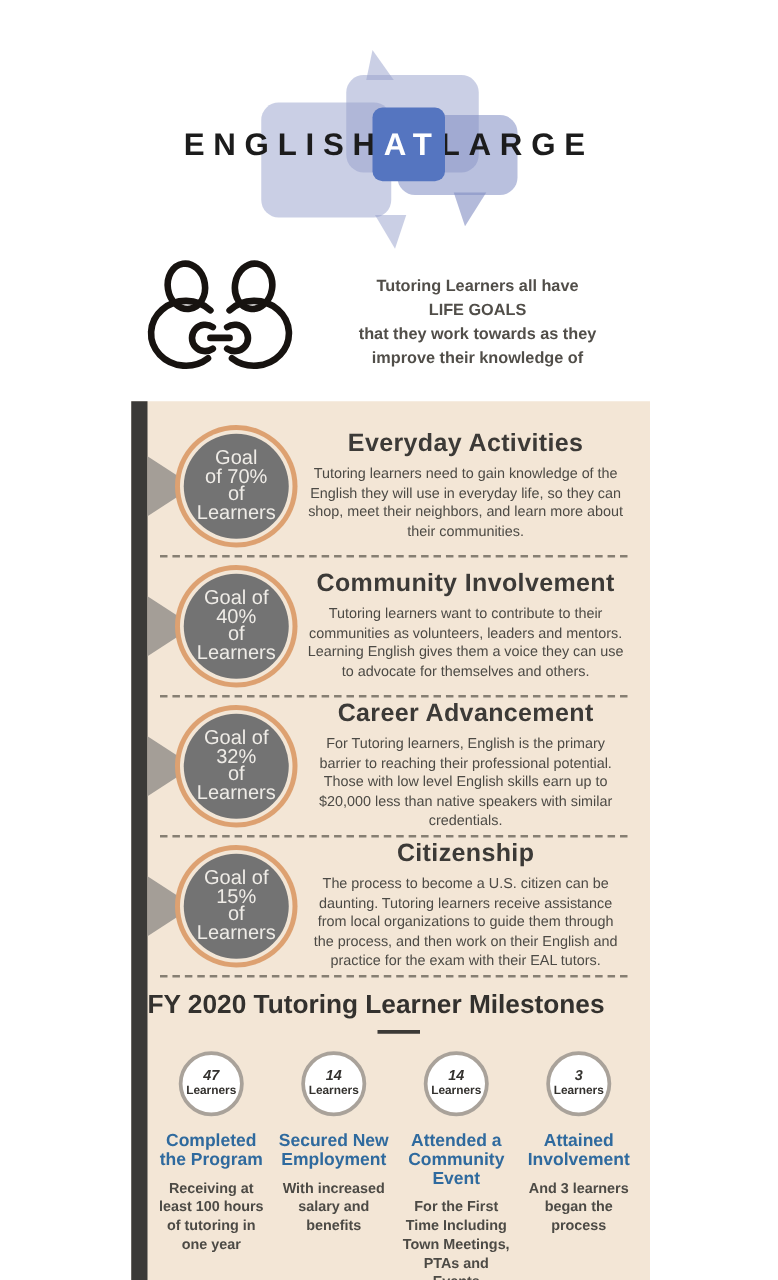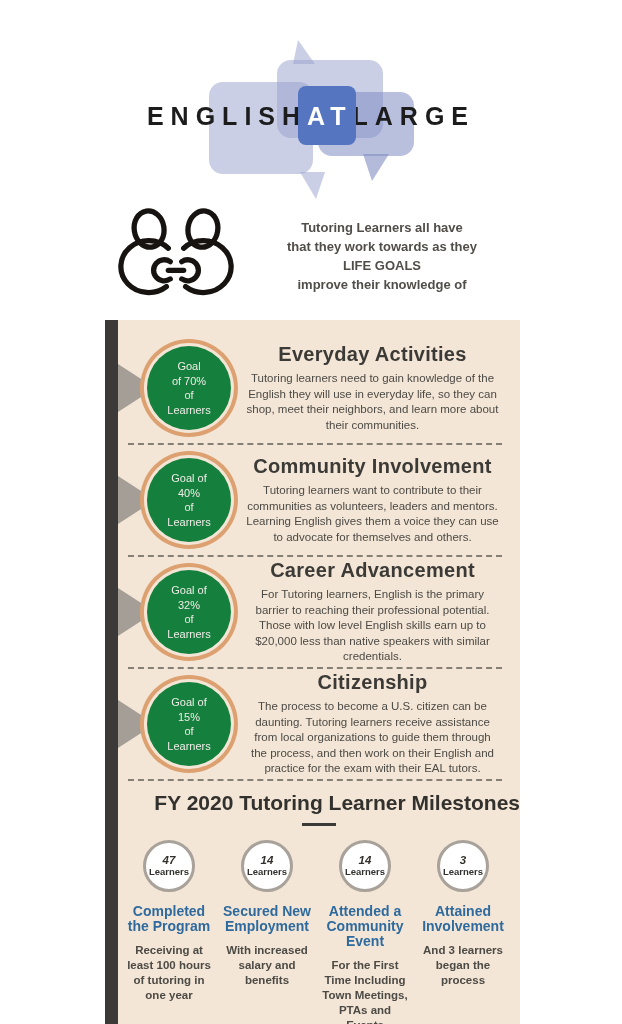--- a/index.html
+++ b/index.html
@@ -46,32 +46,32 @@
 
   .goal { display:flex; align-items:center; height:104px; position:relative; }
   .goal-arrow {
     position:absolute; left:0; top:50%; transform:translateY(-50%);
     width:0; height:0;
     border-top:24px solid transparent; border-bottom:24px solid transparent;
     border-left:37px solid #a49e97;
   }
   .goal-badge {
     position:relative; z-index:1; flex:0 0 auto; margin-left:29px;
-    width:84px; height:84px; border-radius:50%; background:#15803d;
+    width:84px; height:84px; border-radius:50%; background:#737373;
     box-shadow:0 0 0 3px #f3e6d6, 0 0 0 7px #dda171;
     color:#efece7; display:flex; flex-direction:column; justify-content:center;
-    text-align:center; font-size:11px; line-height:14.5px;
+    text-align:center; font-size:16px; line-height:14.5px;
   }
   .goal-text { flex:1; padding:0 20px 0 14px; text-align:center; }
   .goal-title { font-size:20px; font-weight:700; color:#3c3a37; margin-bottom:5px; letter-spacing:0.3px; }
   .goal-desc  { font-size:11.5px; color:#4c4a45; line-height:15.5px; }
   .separator  { border-top:2px dashed #867f73; margin:3px 18px 3px 10px; }
 
   
-  .fy-title { text-align:right; font-size:21px; font-weight:800; color:#33312e; margin-top:10px; }
+  .fy-title { text-align:left; font-size:21px; font-weight:800; color:#33312e; margin-top:10px; }
   .fy-dash  { width:34px; height:3px; background:#3c3a37; margin:8px auto 14px; }
   .milestones { display:flex; padding:0 8px 0 2px; }
   .mcol { flex:1; text-align:center; padding:0 3px; }
   .mcircle {
     width:52px; height:52px; border-radius:50%; background:#ffffff;
     border:3px solid #a9a29a; margin:0 auto;
     display:flex; flex-direction:column; justify-content:center;
   }
   .mcount { font-size:11.5px; font-weight:700; color:#33312e; line-height:12px;font-style:italic; }
   .munit  { font-size:9.5px;  font-weight:700; color:#33312e; line-height:12px; }
@@ -98,22 +98,22 @@
       <path d="M58,44 A29,27 0 1 0 56,84"></path>
       <ellipse cx="94" cy="24" rx="15.5" ry="19" transform="rotate(9 94 24)"></ellipse>
       <path d="M74,44 A29,27 0 1 1 76,84"></path>
       <path d="M60,58 A11,11 0 1 0 60,76"></path>
       <path d="M72,58 A11,11 0 1 1 72,76"></path>
       <path d="M58,67 L74,67"></path>
     </svg>
   </div>
   <div class="intro-text">
     <div>Tutoring Learners all have</div>
+    <div>LIFE GOALS</div>
     <div>that they work towards as they</div>
-    <div>LIFE GOALS</div>
     <div>improve their knowledge of</div>
   </div>
 </div>
 
 <div class="panel">
   <div class="side-strip"></div>
 
   <div class="goal">
     <div class="goal-arrow"></div>
     <div class="goal-badge">

